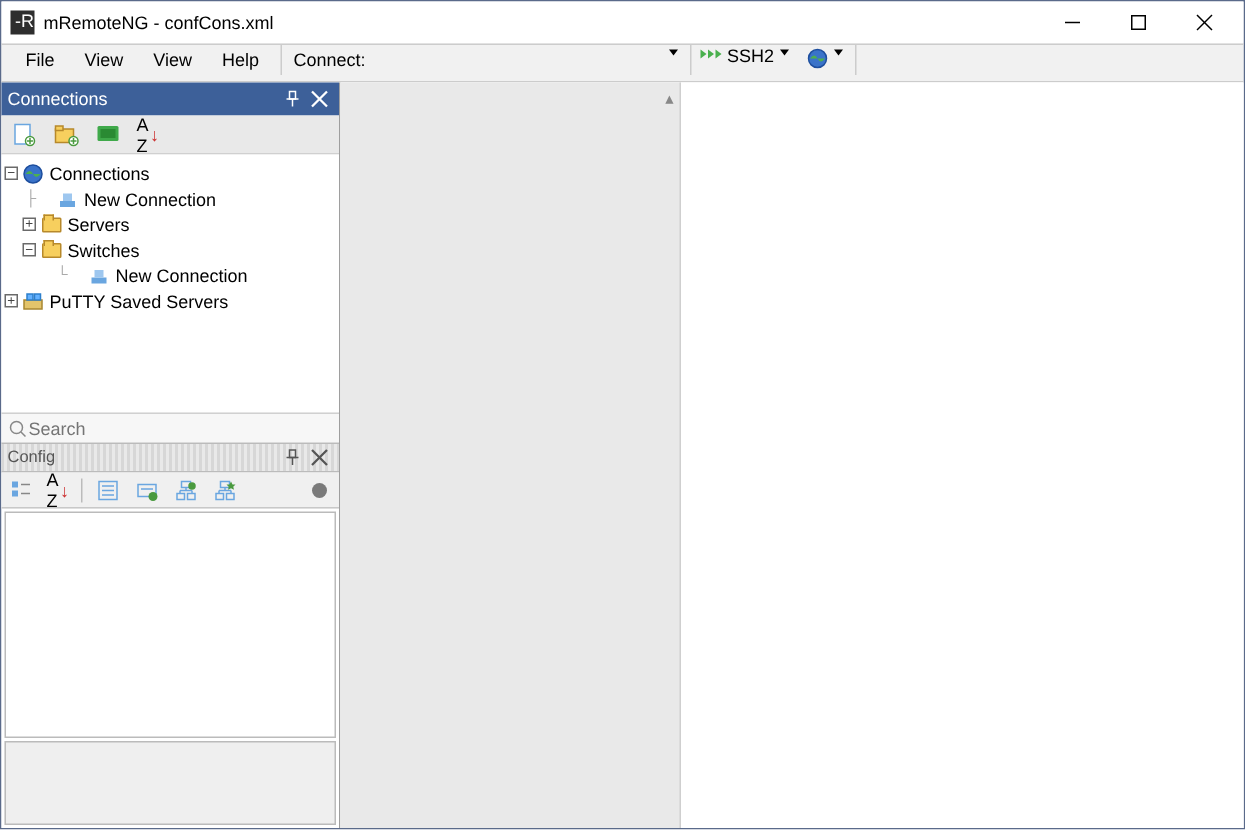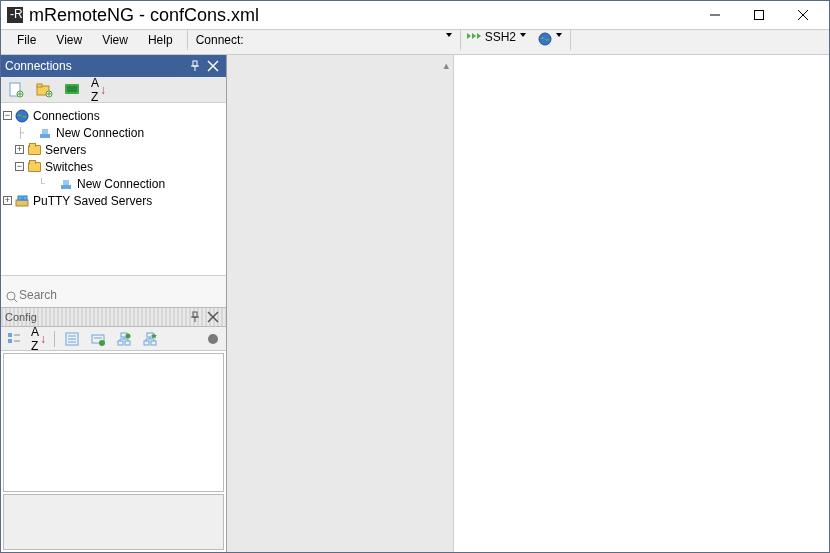--- a/index.html
+++ b/index.html
@@ -1,20 +1,20 @@
 <!DOCTYPE html>
 <html><head>
 <meta charset="utf-8">
 <style>
   * { box-sizing: border-box; margin: 0; padding: 0; font-family: "Segoe UI", Tahoma, sans-serif; font-size: 12px; color: #000; }
   html, body { width: 830px; height: 553px; background: #fff; }
   .window { width: 830px; height: 553px; border: 1px solid #5a6a8a; background: #fff; display: flex; flex-direction: column; }
   .titlebar { height: 28px; display: flex; align-items: center; padding: 0 4px 0 6px; background: #fff; }
   .titlebar .app-icon { width: 16px; height: 16px; background: #2e2e2e; display: inline-flex; align-items: center; justify-content: center; margin-right: 6px; color: #fff; }
-  .titlebar .title { flex: 1; font-size: 18px; }
+  .titlebar .title { flex: 1; font-size: 12px; }
   .winbtn { width: 44px; height: 28px; display: flex; align-items: center; justify-content: center; }
   .winbtn svg { display: block; }
   .menubar { height: 26px; background: #f1f1f1; border-top: 1px solid #ccc; border-bottom: 1px solid #ccc; display: flex; align-items: flex-start; padding: 0 6px; }
   .menubar .menuitem { padding: 3px 10px; }
   .menubar .sep { width: 1px; height: 20px; background: #ccc; margin: 0 4px; }
   .quick-input { width: 190px; height: 18px; border: none; background: transparent; }
   .drop { width: 10px; height: 10px; display: inline-block; margin-left: 2px; }
   .drop::after { content: ""; display: block; width: 0; height: 0; border-left: 3px solid transparent; border-right: 3px solid transparent; border-top: 4px solid #000; margin-top: 3px; }
   .body { flex: 1; display: flex; min-height: 0; }
   .leftcol { width: 226px; display: flex; flex-direction: column; border-right: 1px solid #9e9e9e; background: #fff; }
@@ -26,21 +26,21 @@
   .panel-hdr svg { display: block; }
   .panel-tools { height: 26px; background: #e9e9e9; border-bottom: 1px solid #d0d0d0; display: flex; align-items: center; gap: 10px; padding: 0 6px; }
   .tree { flex: 0 0 172px; overflow: auto; padding: 4px 2px; background: #fff; }
   .tree-row { display: flex; align-items: center; height: 17px; white-space: nowrap; }
   .tg { width: 9px; height: 9px; border: 1px solid #6a6a6a; display: inline-flex; align-items: center; justify-content: center; margin-right: 2px; font-size: 9px; line-height: 1; color: #444; }
   .tg-blank { width: 11px; display: inline-block; }
   .vline { width: 11px; text-align: center; color: #aaa; font-size: 10px; display: inline-block; }
   .ticon { width: 16px; height: 16px; display: inline-flex; align-items: center; justify-content: center; margin-right: 3px; }
   .folder-ico { width: 13px; height: 10px; background: #f7cf5e; border: 1px solid #b7892b; border-radius: 1px; position: relative; }
   .folder-ico::before { content: ""; position: absolute; top: -3px; left: 0; width: 5px; height: 3px; background: #f7cf5e; border: 1px solid #b7892b; border-bottom: none; }
-  .search-row { height: 32px; background: #f7f7f7; border-top: 1px solid #d0d0d0; display: flex; align-items: flex-start; padding: 12px 4px; }
+  .search-row { height: 20px; background: #f7f7f7; border-top: 1px solid #d0d0d0; display: flex; align-items: center; padding: 0 4px; }
   .search-row input { flex: 1; border: none; background: transparent; font-size: 12px; color: #777; }
   .config-hdr { height: 20px; background: repeating-linear-gradient(90deg,#d7d7d7 0 2px,#e9e9e9 2px 4px); border-top: 1px solid #bbb; border-bottom: 1px solid #bbb; display: flex; align-items: center; padding: 0 4px; }
   .config-hdr .cfg-title { color: #555; font-size: 11px; flex: 1; }
   .config-tools { height: 24px; border-bottom: 1px solid #c8c8c8; display: flex; align-items: center; gap: 8px; padding: 0 4px; background: #f0f0f0; }
   .config-body { flex: 1; background: #fff; border: 1px solid #bbb; margin: 2px; min-height: 120px; }
   .config-footer { height: 56px; background: #efefef; border-top: 1px solid #bbb; margin: 0 2px 2px 2px; border: 1px solid #bbb; }
   .icon-btn { width: 18px; height: 18px; display: inline-flex; align-items: center; justify-content: center; }
   .sort-ico { display: inline-flex; align-items: center; font-size: 10px; }
   .sort-ico .arrow { color: #c33; margin-left: 1px; }
   svg { overflow: visible; }

